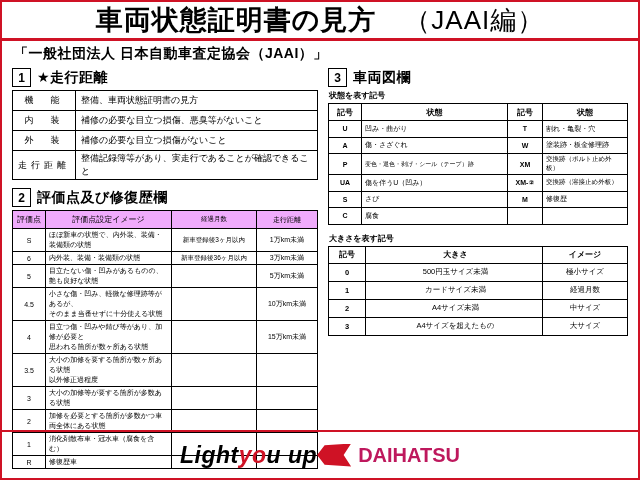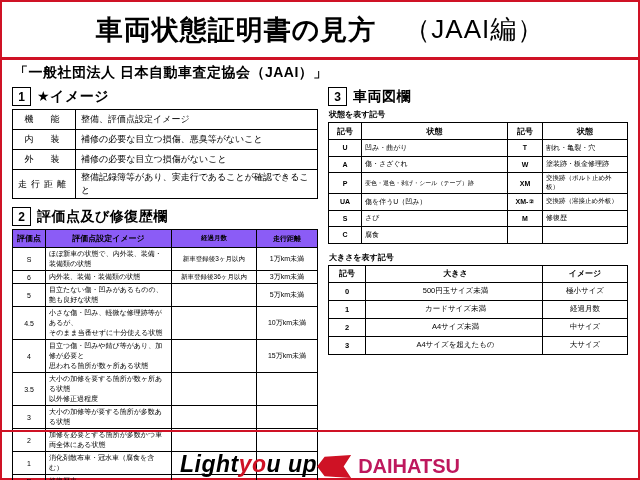--- a/index.html
+++ b/index.html
@@ -7,21 +7,21 @@
     width:640px;height:480px;
     background:#ffffff;
     font-family:"Liberation Sans","DejaVu Sans",sans-serif;
     color:#000;
     overflow:hidden;
   }
   .page{position:relative;width:640px;height:480px;box-sizing:border-box;border:2px solid #cf1225;}
 
   
   .header{
-    height:58px;
+    height:39px;
     display:flex;align-items:center;justify-content:center;
     gap:28px;
     border-bottom:3px solid #cf1225;
     padding:0 10px;
     box-sizing:border-box;
   }
   .header .t1{font-size:27px;font-weight:bold;letter-spacing:1px;}
   .header .t2{font-size:26px;font-weight:normal;letter-spacing:1px;}
 
   
@@ -52,21 +52,21 @@
 
   table{border-collapse:collapse;width:100%;}
   td,th{border:1px solid #000;font-size:8px;padding:1px 3px;vertical-align:middle;}
 
   
   .tbl1 td{height:17px;}
   .tbl1 .lbl{width:56px;text-align:center;font-size:9px;letter-spacing:4px;margin-left:47px;}
   .tbl1 .val{font-size:9px;padding-left:5px;}
 
   
-  .tbl2 th{font-size:8px;text-align:center;font-weight:bold;height:15px;background:#8b5cf6;}
+  .tbl2 th{font-size:8px;text-align:center;font-weight:normal;height:15px;background:#f0abfc;}
   .tbl2 td{font-size:7px;}
   .tbl2 .c-score{width:26px;text-align:center;}
   .tbl2 .c-img{padding-left:3px;}
   .tbl2 .c-mile{width:78px;text-align:center;font-size:6.5px;}
   .tbl2 .c-run{width:54px;text-align:center;font-size:7px;}
 
   
   .sub-lbl{font-size:8px;margin:2px 0 2px 1px;font-weight:bold;}
   .tbl3 th{font-size:8px;text-align:center;height:14px;}
   .tbl3 td{height:13.5px;font-size:7px;}
@@ -79,21 +79,21 @@
   .tbl4 td{height:15px;font-size:7.5px;text-align:center;}
   .tbl4 .sym{width:30px;text-align:center;font-weight:bold;}
   .tbl4 .size{padding-left:6px;}
   .tbl4 .img{width:78px;text-align:center;}
 
   
   .footer{
     position:absolute;left:0;right:0;bottom:0;
     height:46px;
     border-top:2px solid #cf1225;
-    display:flex;align-items:flex-end;justify-content:center;
+    display:flex;align-items:center;justify-content:center;
   }
   .slogan{font-size:23px;font-style:italic;font-weight:bold;letter-spacing:0.5px;}
   .slogan .red{color:#cf1225;}
   .slogan .o{color:#cf1225;}
   .brand{display:flex;align-items:center;gap:7px;}
   .brand-mark{
     width:34px;height:23px;background:#cf1225;
     clip-path:polygon(0% 50%,22% 8%,100% 0%,78% 50%,100% 100%,22% 92%);
   }
   .brand-name{font-size:20px;font-weight:bold;color:#be185d;letter-spacing:0px;}
@@ -109,28 +109,28 @@
   </div>
 
   <div class="subtitle">「一般社団法人 日本自動車査定協会（JAAI）」</div>
 
   <div class="body">
 
     <div class="col-left">
 
       <div class="sec-head">
         <div class="sec-num">1</div>
-        <div class="sec-title">★イメージ</div>
+        <div class="sec-title">★走行距離</div>
       </div>
 
       <table class="tbl1">
         <tbody>
             <tr>
           <td class="lbl">機　能</td>
-          <td class="val">整備、評価点設定イメージ</td>
+          <td class="val">整備、車両状態証明書の見方</td>
         </tr>
         <tr>
           <td class="lbl">内　装</td>
           <td class="val">補修の必要な目立つ損傷、悪臭等がないこと</td>
         </tr>
         <tr>
           <td class="lbl">外　装</td>
           <td class="val">補修の必要な目立つ損傷がないこと</td>
         </tr>
         <tr>

